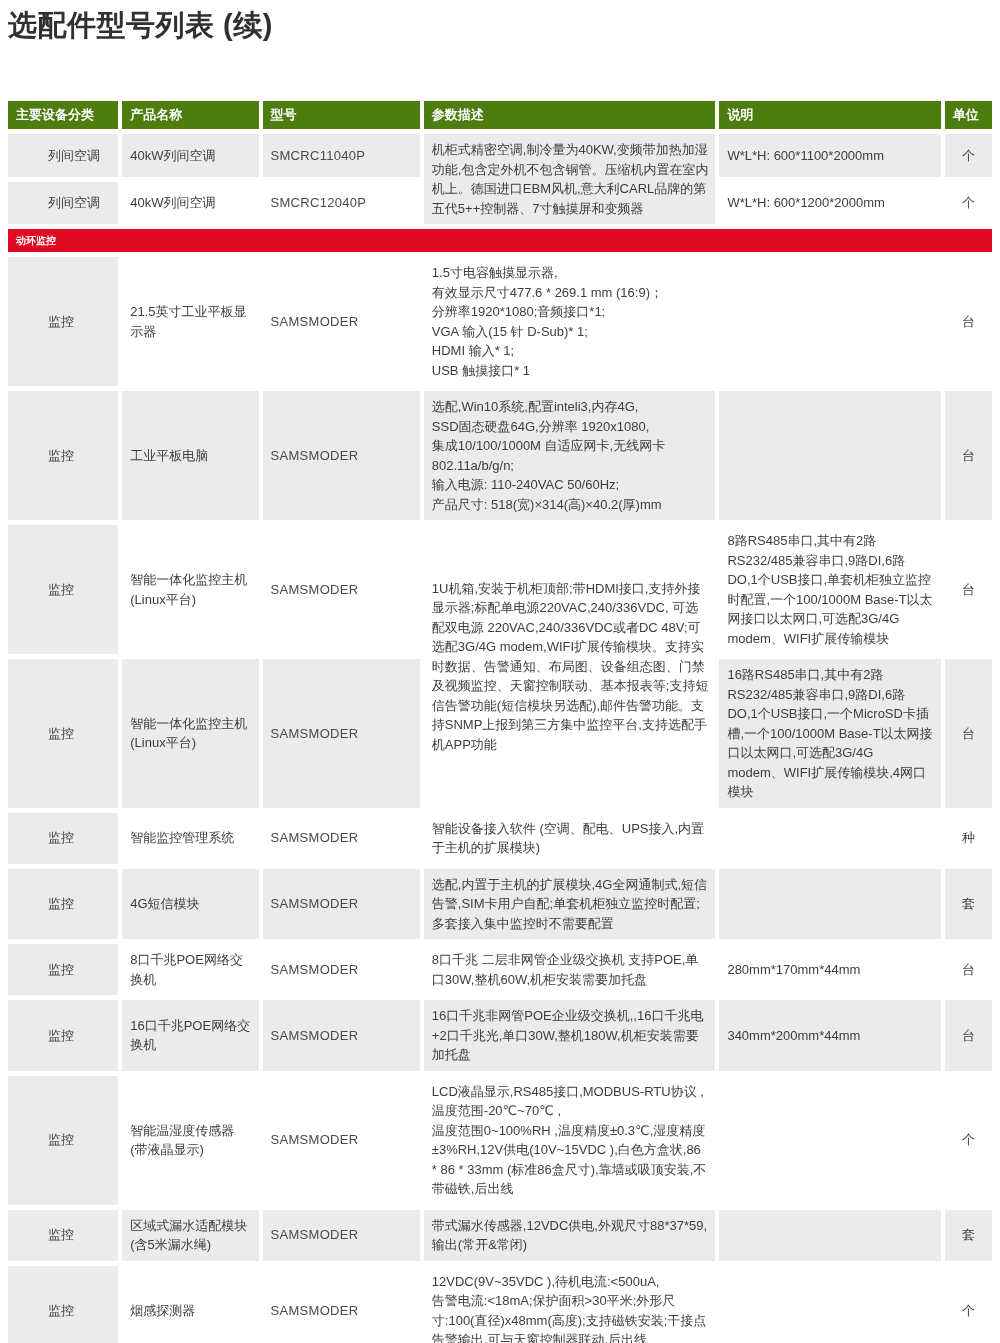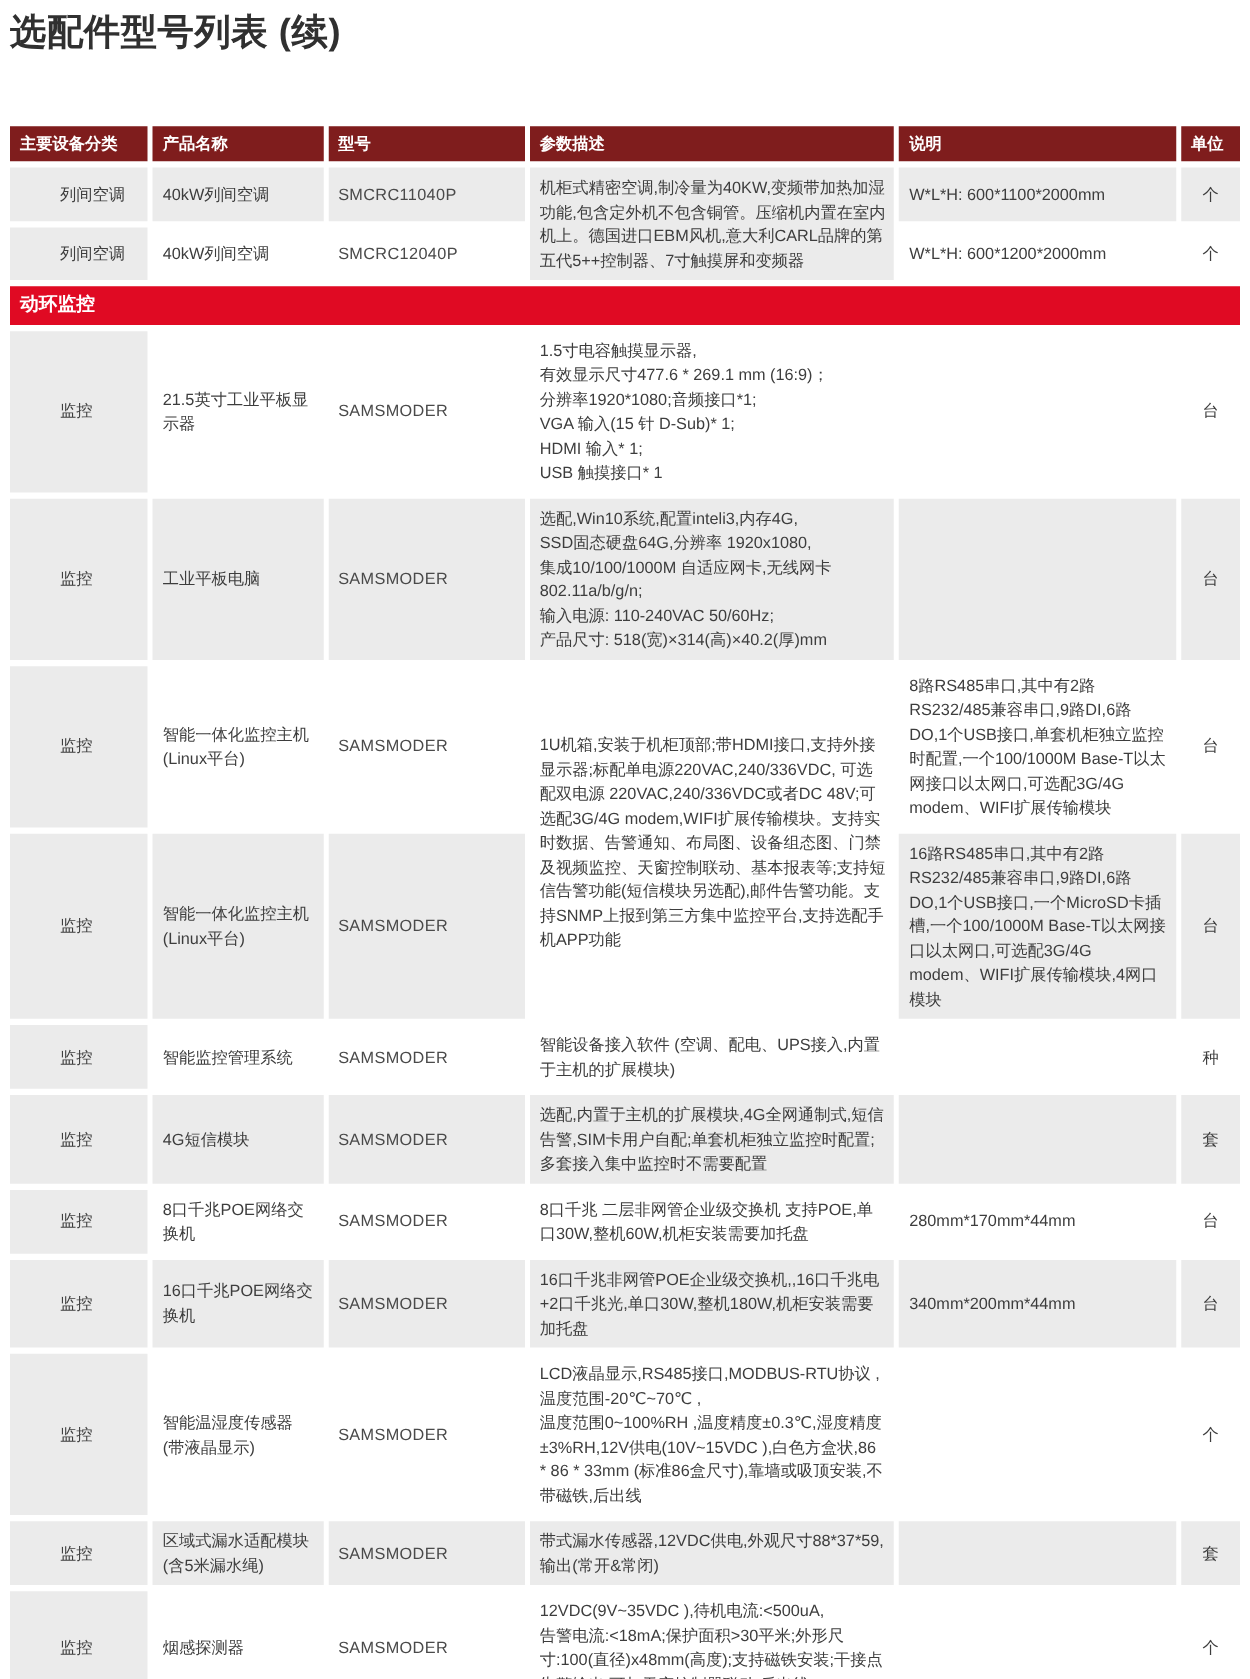--- a/index.html
+++ b/index.html
@@ -25,21 +25,21 @@
     border-spacing:4px 5px;
     font-size:13px;
   }
   col.c1{width:110px}
   col.c2{width:136px}
   col.c3{width:157px}
   col.c4{width:291px}
   col.c5{width:221px}
   col.c6{width:47px}
   th{
-    background:#7f1d1d;
+    background:#4d7c0f;
     color:#ffffff;
     font-weight:700;
     text-align:left;
     padding:5px 8px;
     font-size:13px;
     white-space:nowrap;
     overflow:hidden;
   }
   td{
     padding:6px 8px;
@@ -53,21 +53,21 @@
   td.cat{background:#ebebeb !important;padding-left:40px;}
   td.bg-gray{background:#ebebeb !important;margin-left:45px;}
   td.bg-white{background:#ffffff !important;}
   td.model{color:#4a4a4a; letter-spacing:0.3px;}
   td.unit{text-align:center;}
   td.section{
     background:#e00a23 !important;
     color:#ffffff;
     font-weight:700;
     padding:4px 8px;
-    font-size:15px;
+    font-size:10px;
     white-space:nowrap;
   }
   td.params{padding-right:6px;}
 </style>
 </head>
 <body>
 
 <h1 class="page-title">选配件型号列表 (续)</h1>
 
 <table class="spec">

